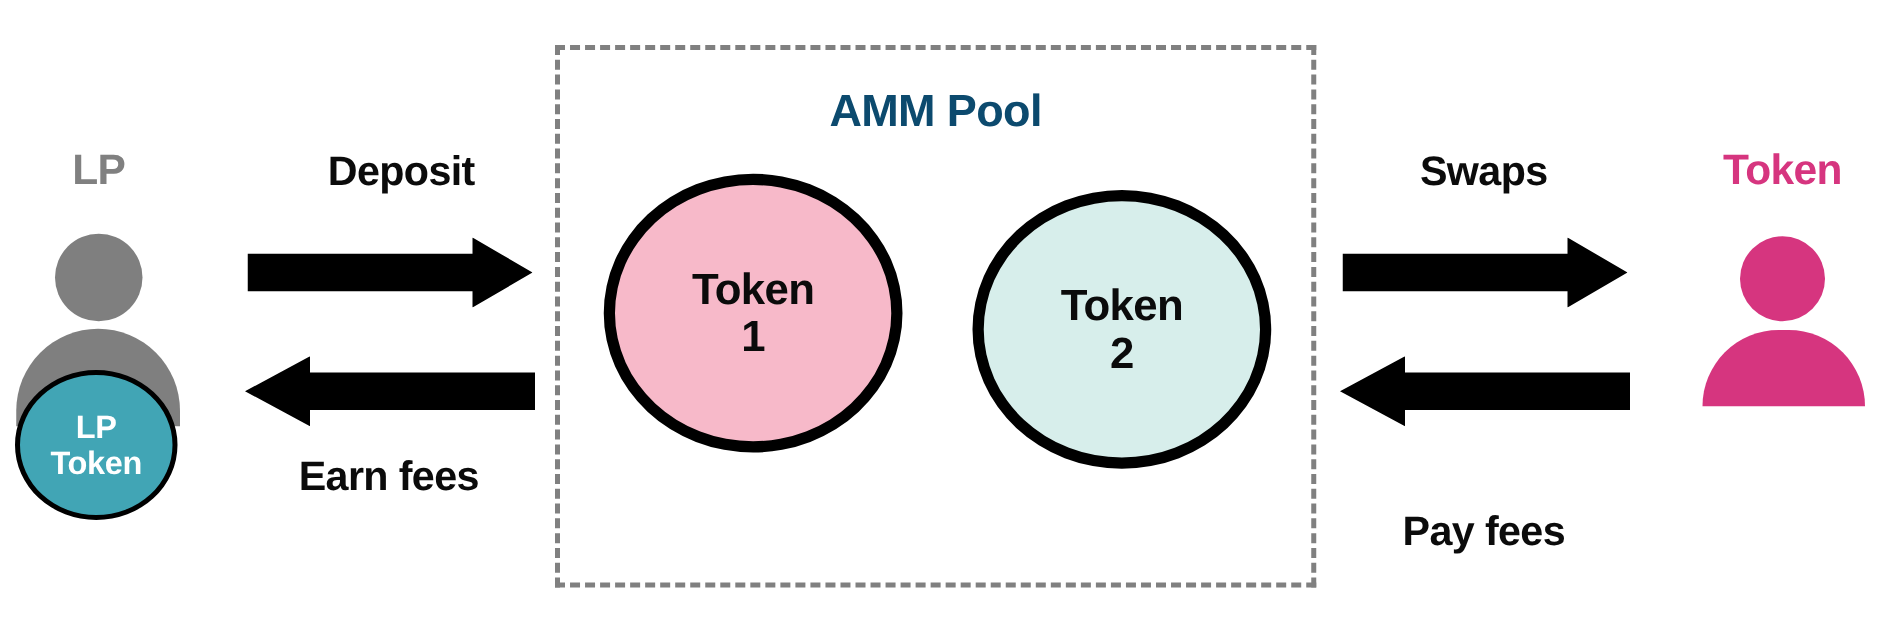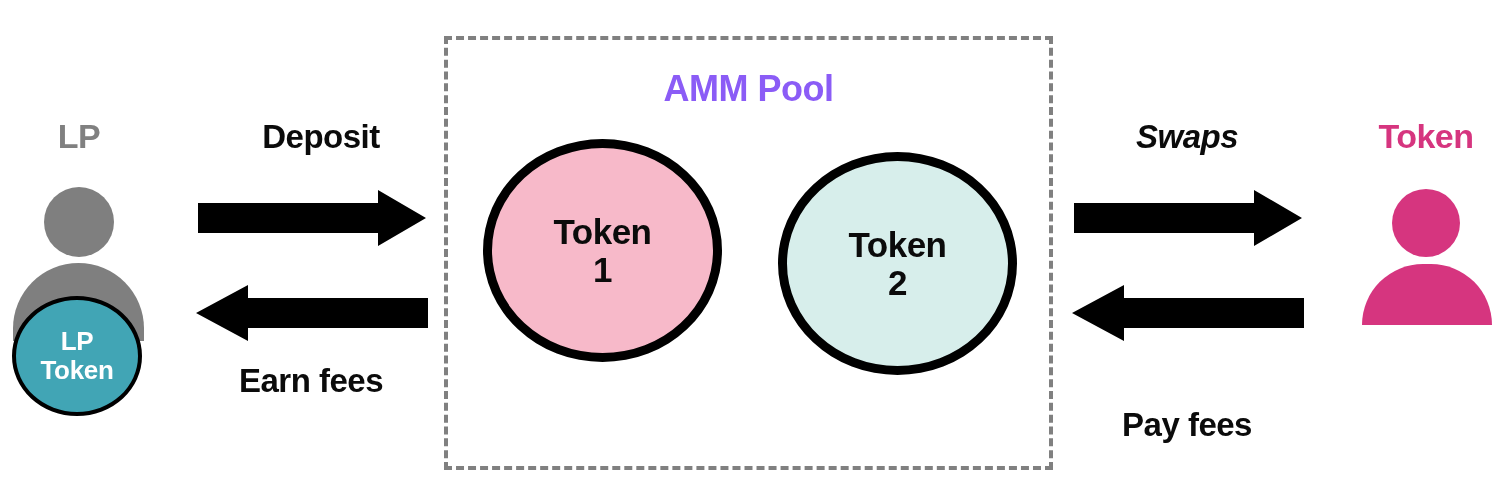--- a/index.html
+++ b/index.html
@@ -38,21 +38,21 @@
   }
   .label-black {
     color: #0b0b0b;
     font-weight: bold;
     font-size: 33px;
     letter-spacing: -0.5px;
     white-space: nowrap;
     text-align: center;
   }
   .pool-title {
-    color: #8b5cf6;
+    color: #0c4a6e;
     font-weight: bold;
     font-size: 36px;
     letter-spacing: -0.5px;
     white-space: nowrap;
     text-align: center;
     width: 100%;
   }
 
   
   #pool-box {
@@ -175,21 +175,21 @@
   <div class="abs token-circle" id="token1">
     <span class="tname">Token</span>
     <span class="tnum">1</span>
   </div>
 
   <div class="abs token-circle" id="token2">
     <span class="tname">Token</span>
     <span class="tnum">2</span>
   </div>
 
-  <div class="abs label-black" style="left:1062px; top:118px; width:250px;font-style:italic;">Swaps</div>
+  <div class="abs label-black" style="left:1062px; top:118px; width:250px;">Swaps</div>
 
   <div class="abs" style="left:1074px; top:190px;">
     <svg class="arrow-svg" width="228" height="56" viewBox="0 0 228 56">
       <path d="M0,13 L180,13 L180,0 L228,28 L180,56 L180,43 L0,43 Z" fill="#000000"></path>
     </svg>
   </div>
 
   <div class="abs" style="left:1072px; top:285px;">
     <svg class="arrow-svg" width="232" height="56" viewBox="0 0 232 56">
       <path d="M232,13 L52,13 L52,0 L0,28 L52,56 L52,43 L232,43 Z" fill="#000000"></path>

